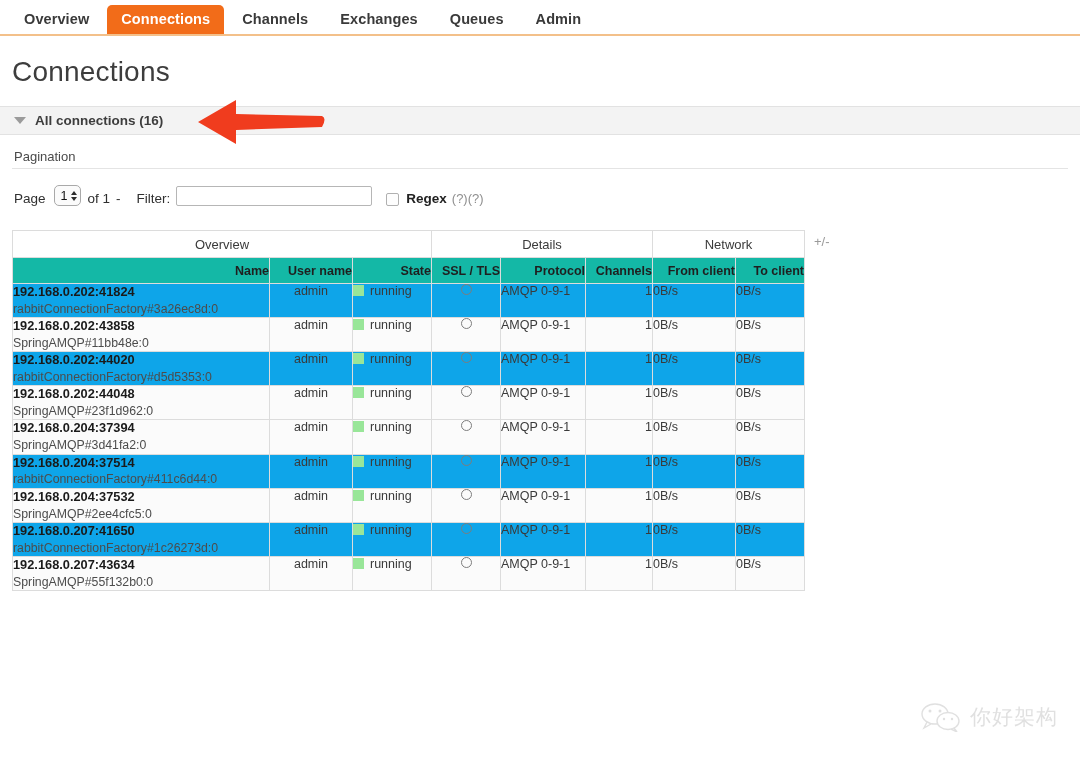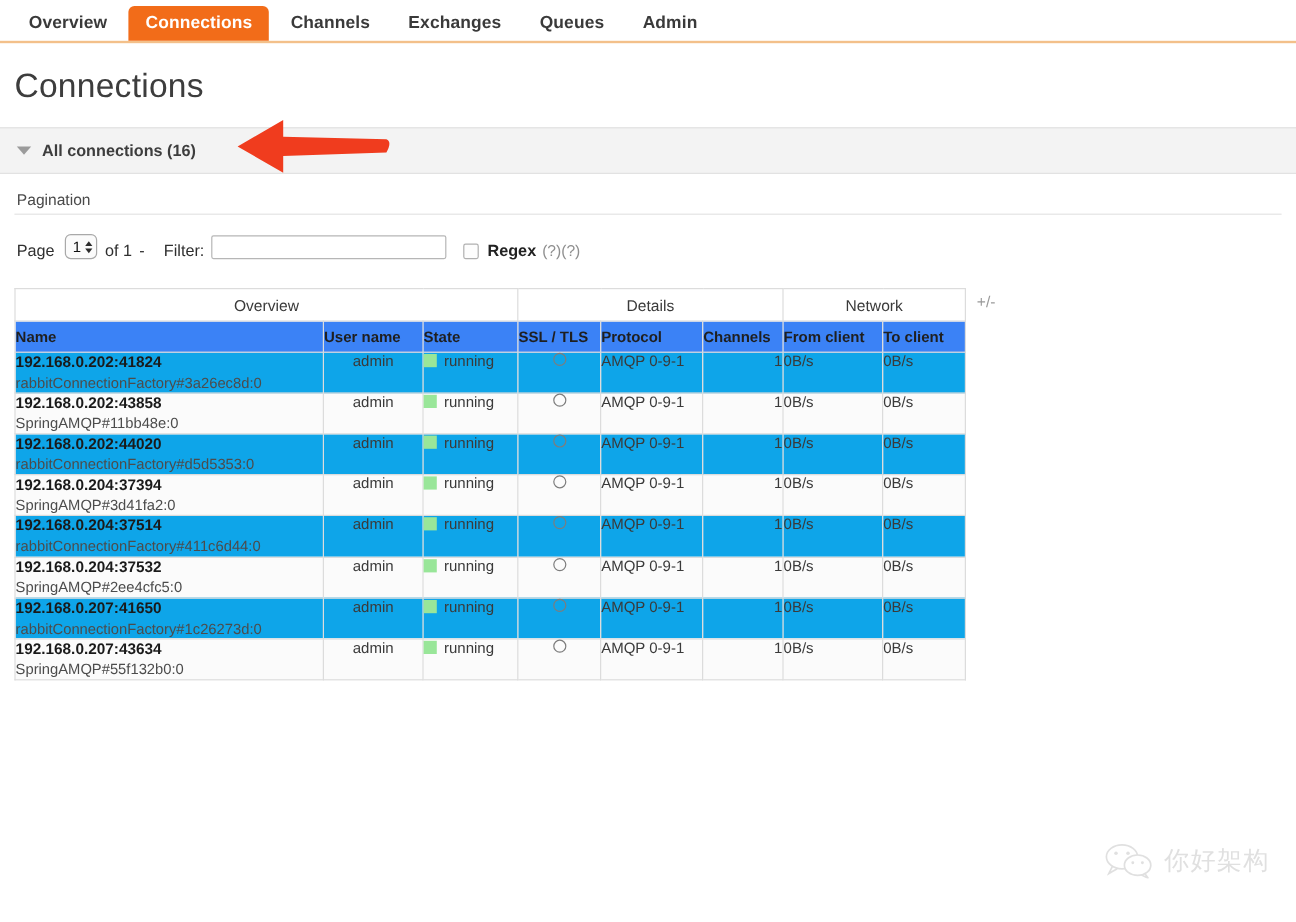--- a/index.html
+++ b/index.html
@@ -55,21 +55,21 @@
     margin: 20px 0 0 12px;
     letter-spacing: 0.2px;
   }
 
   
   .section-bar {
     margin-top: 18px;
     background: #f3f3f3;
     border-top: 1px solid #e2e2e2;
     border-bottom: 1px solid #e2e2e2;
-    height: 39px;
+    height: 29px;
     display: flex;
     align-items: center;
     padding-left: 14px;
     box-sizing: border-box;
   }
   .tri-toggle {
     width: 0; height: 0;
     border-left: 6px solid transparent;
     border-right: 6px solid transparent;
     border-top: 7px solid #9b9b9b;
@@ -168,23 +168,23 @@
     font-size: 13px;
     color: #3a3a3a;
     text-align: center;
     height: 26px;
     background: #ffffff;
   }
   .col-th {
     font-weight: bold;
     font-size: 12.5px;
     color: #1f1f1f;
-    text-align: left;
+    text-align: right;
     height: 25px;
-    background: #3b82f6;
+    background: #14b8a6;
     padding: 0 8px;
     white-space: nowrap;
   }
   .plusminus {
     font-size: 13px;
     color: #9a9a9a;
     margin-left: 9px;
     margin-top: 4px;
     white-space: nowrap;
   }
@@ -352,20 +352,33 @@
             <td class="c-user">admin</td>
             <td class="c-state"><span class="state-dot" style="background: rgb(153, 230, 153);"></span><span>running</span></td>
             <td class="c-ssl"><span class="ssl-circle"></span></td>
             <td class="c-proto">AMQP 0-9-1</td>
             <td class="c-chan">1</td>
             <td class="c-from">0B/s</td>
             <td class="c-to">0B/s</td>
           </tr>
           <tr class="r-even">
             <td class="c-name">
+              <div class="name-main">192.168.0.202:44048</div>
+              <div class="name-sub">SpringAMQP#23f1d962:0</div>
+            </td>
+            <td class="c-user">admin</td>
+            <td class="c-state"><span class="state-dot" style="background: rgb(153, 230, 153);"></span><span>running</span></td>
+            <td class="c-ssl"><span class="ssl-circle"></span></td>
+            <td class="c-proto">AMQP 0-9-1</td>
+            <td class="c-chan">1</td>
+            <td class="c-from">0B/s</td>
+            <td class="c-to">0B/s</td>
+          </tr>
+          <tr class="r-even">
+            <td class="c-name">
               <div class="name-main">192.168.0.204:37394</div>
               <div class="name-sub">SpringAMQP#3d41fa2:0</div>
             </td>
             <td class="c-user">admin</td>
             <td class="c-state"><span class="state-dot" style="background: rgb(153, 230, 153);"></span><span>running</span></td>
             <td class="c-ssl"><span class="ssl-circle"></span></td>
             <td class="c-proto">AMQP 0-9-1</td>
             <td class="c-chan">1</td>
             <td class="c-from">0B/s</td>
             <td class="c-to">0B/s</td>

